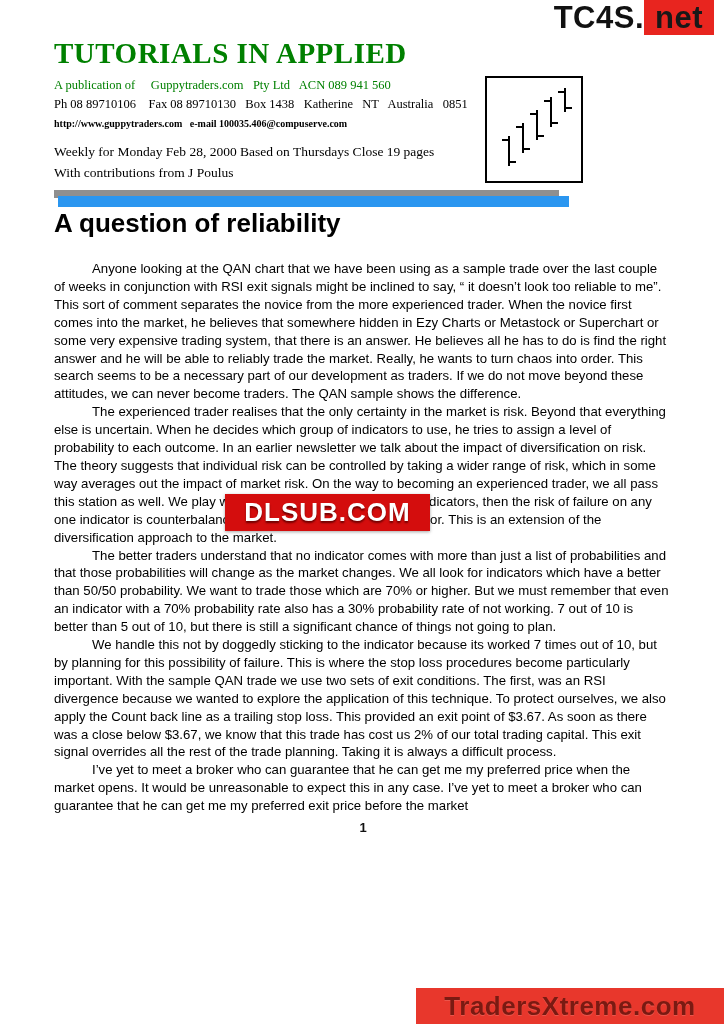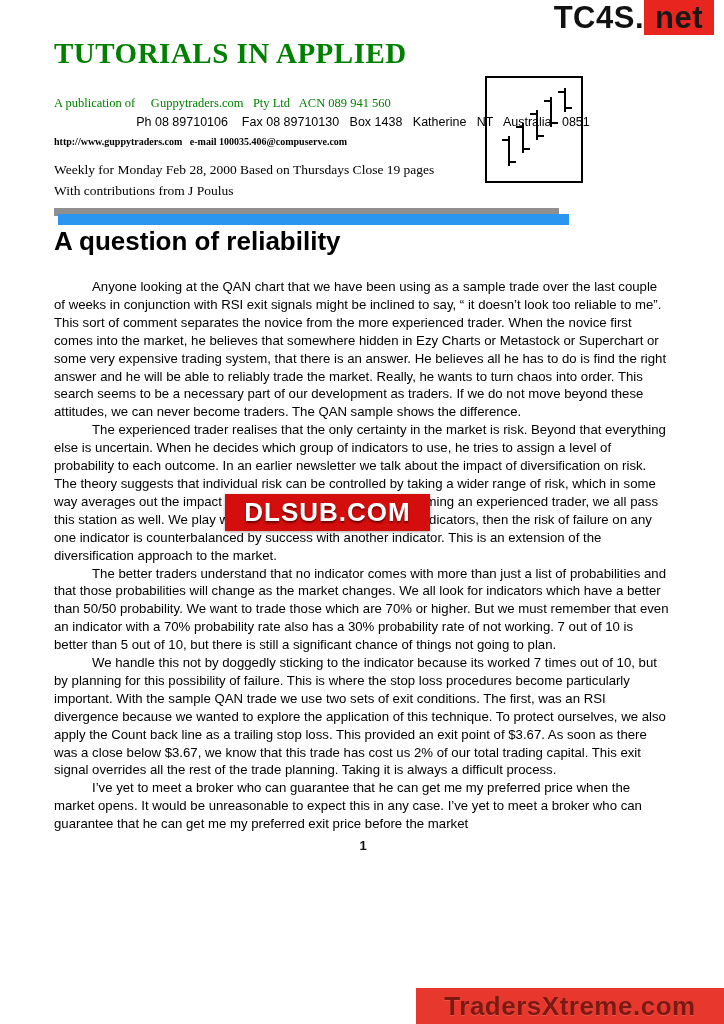--- a/index.html
+++ b/index.html
@@ -28,28 +28,28 @@
     position:absolute; left:54px; top:36px; width:618px;
   }
 
   .doc-title {
     font-family:"Liberation Serif", serif;
     font-weight:bold; color:#008000;
     font-size:29px; line-height:34px; letter-spacing:0.5px;
   }
   .pre { white-space:pre; }
   .pub-line {
-    margin-top:25px;
+    margin-top:7px;
     font-family:"Liberation Serif", serif;
     color:#008000; font-size:12.5px; line-height:16px;
   }
   .contact-line {
     margin-top:3px;
-    font-family:Liberation Sans, sans-serif;
-    font-size:12.5px; line-height:16px; color:#000;text-align:center;
+    font-family:Liberation Serif, serif;
+    font-size:12.5px; line-height:16px; color:#000;
   }
   .web-line {
     margin-top:3px;
     font-family:"Liberation Serif", serif;
     font-weight:bold; font-size:10px; line-height:17px; color:#000;
   }
   .issue-line {
     margin-top:11px;
     font-family:"Liberation Serif", serif;
     font-size:13.5px; line-height:17px; color:#000;

